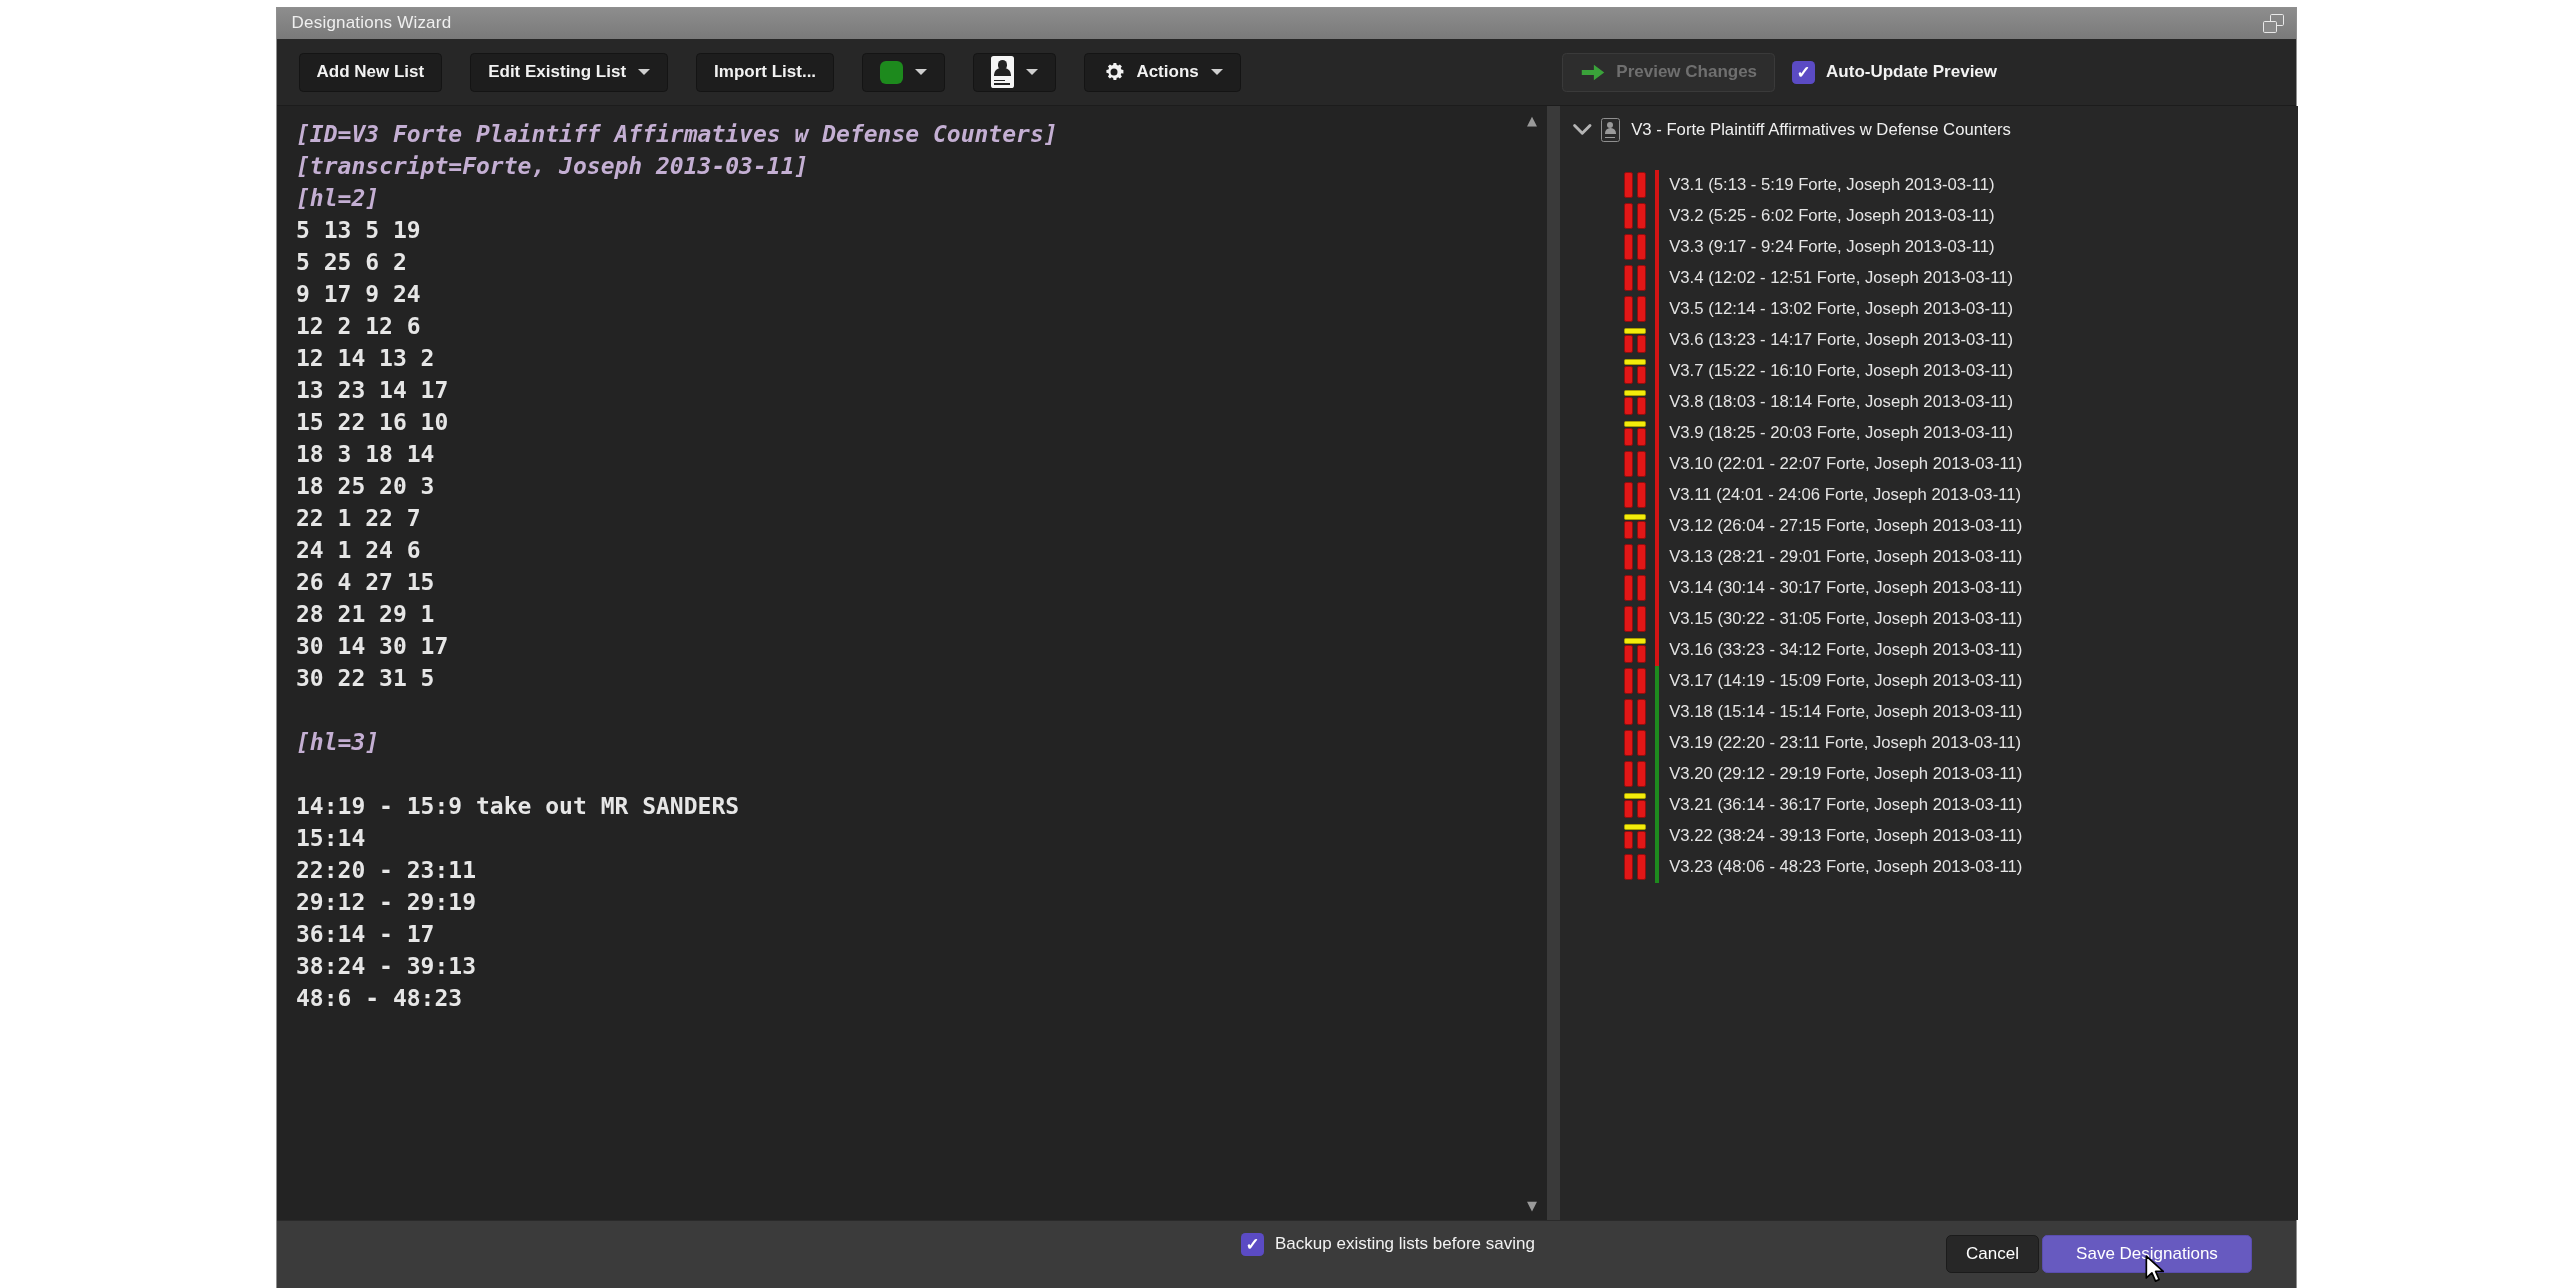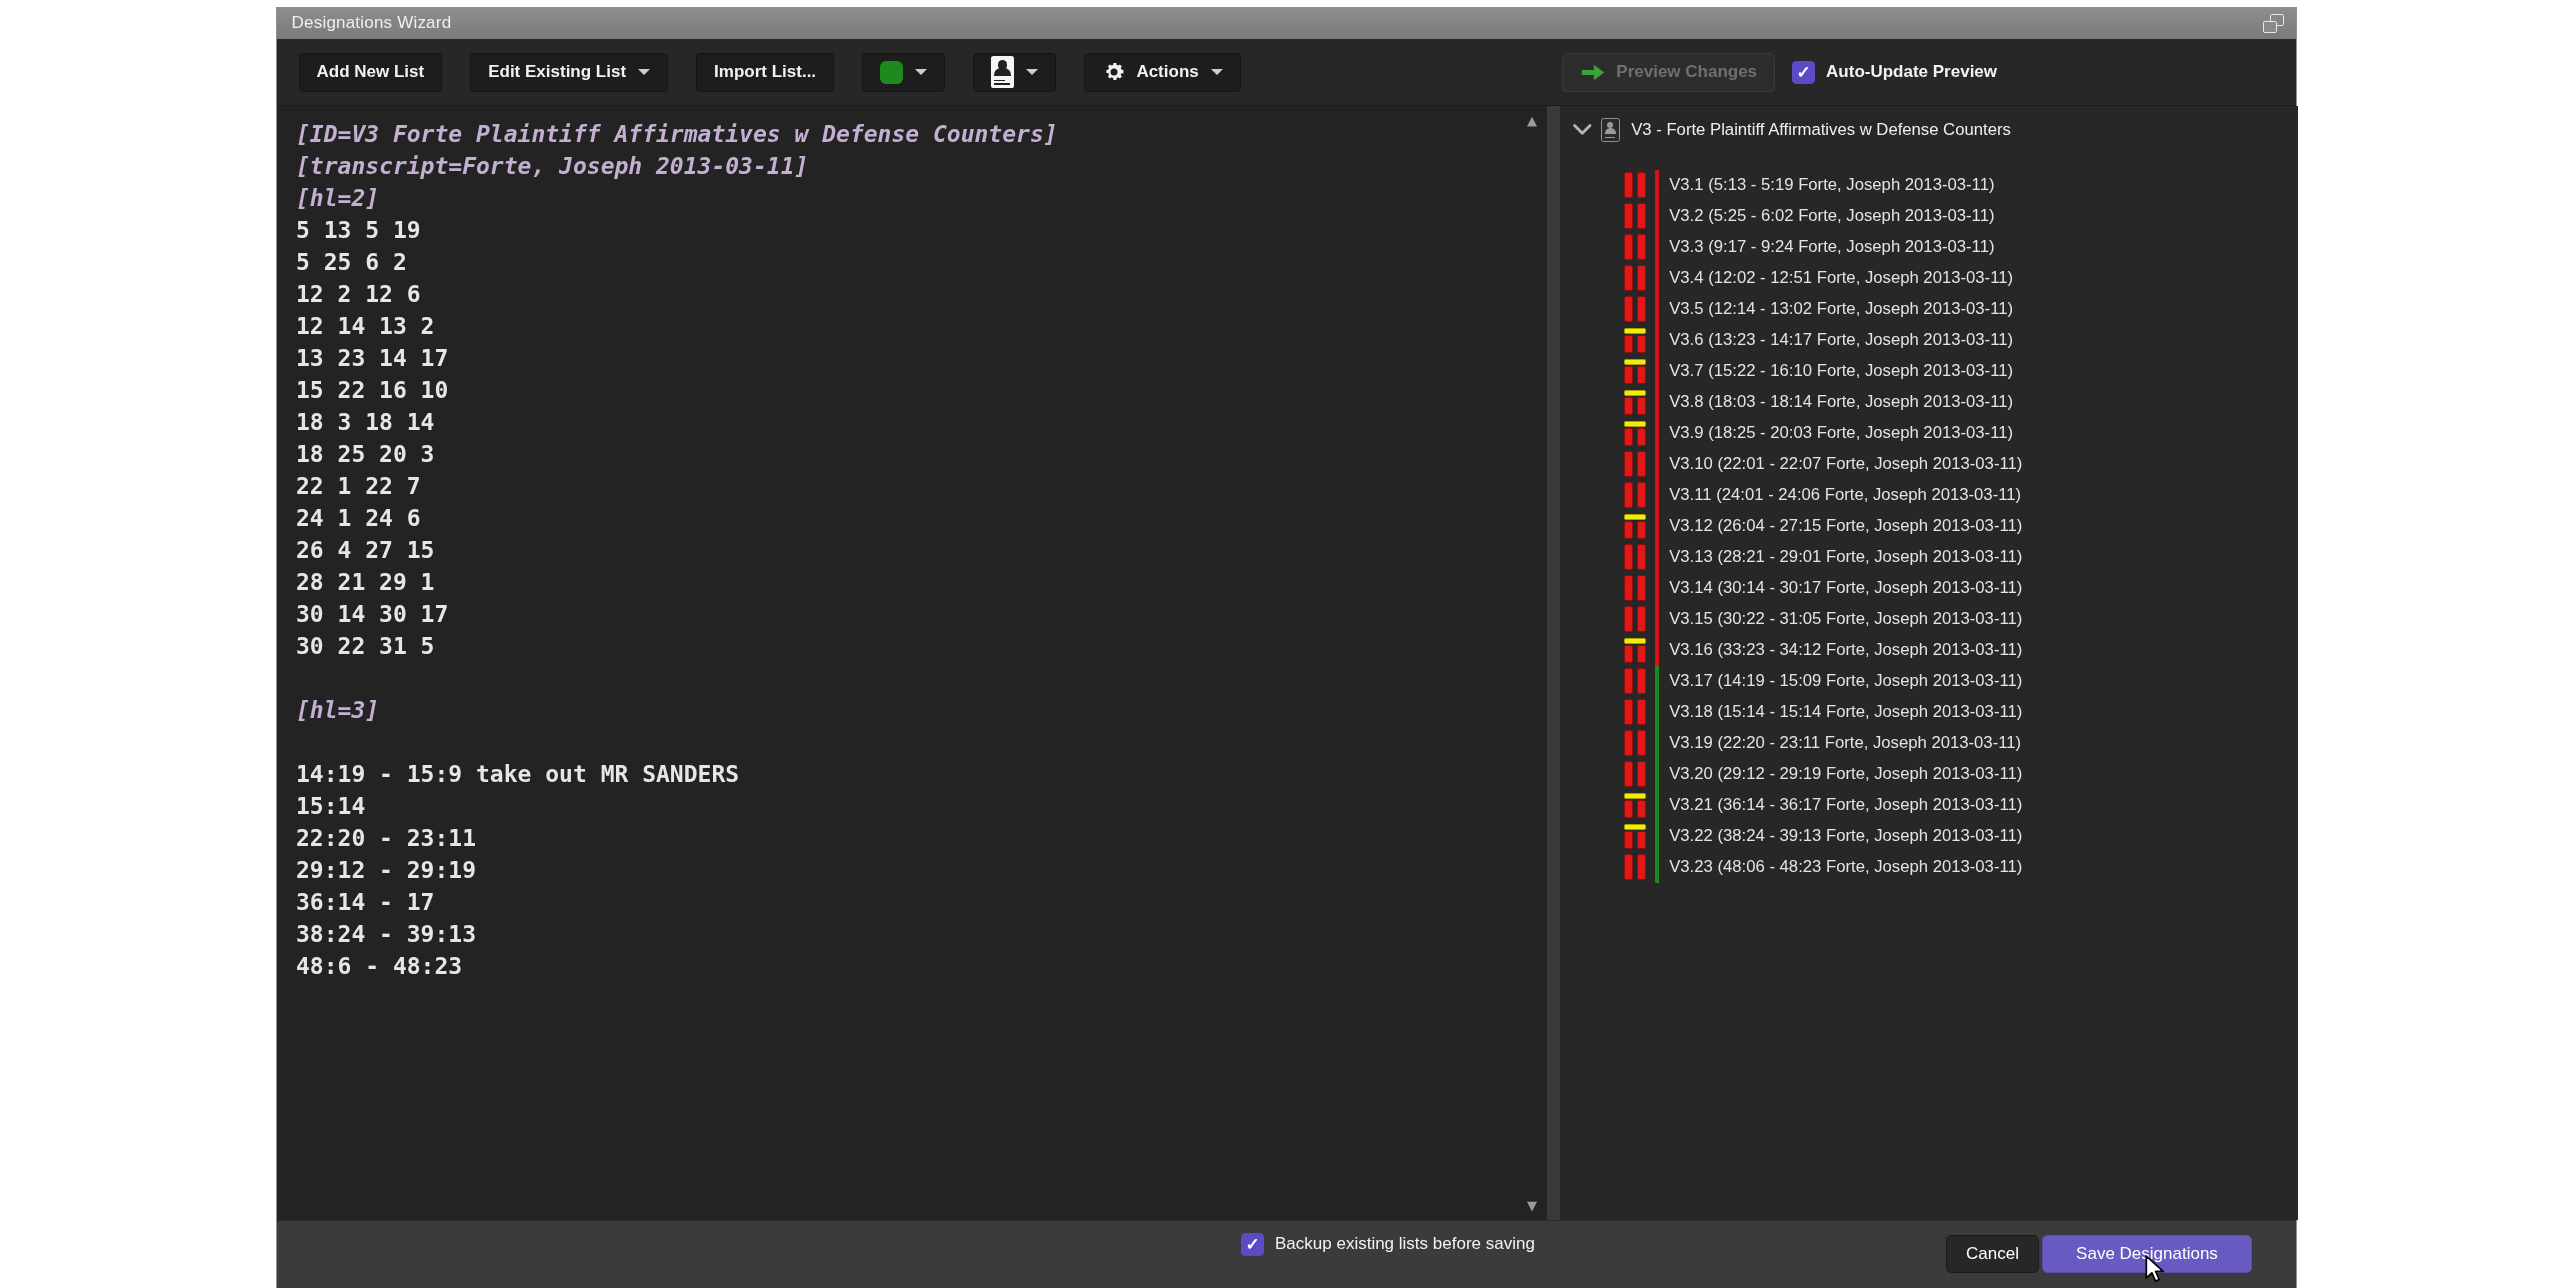--- a/index.html
+++ b/index.html
@@ -136,20 +136,21 @@
       </div>
     </div>
 
     <div class="editor">
       <div class="editor-lines">
           <div class="eline meta">[ID=V3 Forte Plaintiff Affirmatives w Defense Counters]</div>
           <div class="eline meta">[transcript=Forte, Joseph 2013-03-11]</div>
           <div class="eline meta">[hl=2]</div>
           <div class="eline">5 13 5 19</div>
           <div class="eline">5 25 6 2</div>
+          <div class="eline">9 17 9 24</div>
           <div class="eline">12 2 12 6</div>
           <div class="eline">12 14 13 2</div>
           <div class="eline">13 23 14 17</div>
           <div class="eline">15 22 16 10</div>
           <div class="eline">18 3 18 14</div>
           <div class="eline">18 25 20 3</div>
           <div class="eline">22 1 22 7</div>
           <div class="eline">24 1 24 6</div>
           <div class="eline">26 4 27 15</div>
           <div class="eline">28 21 29 1</div>

